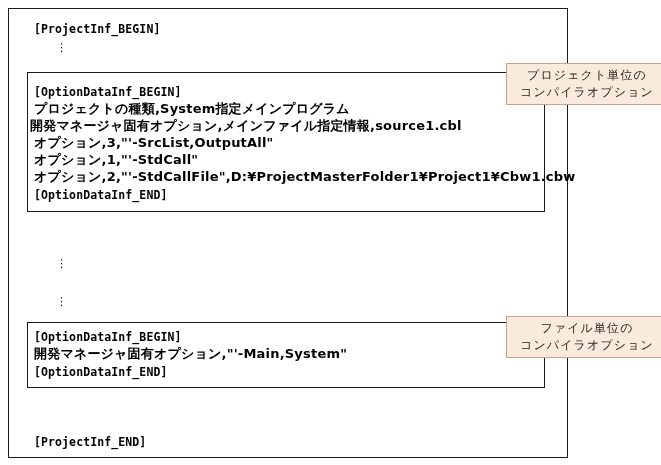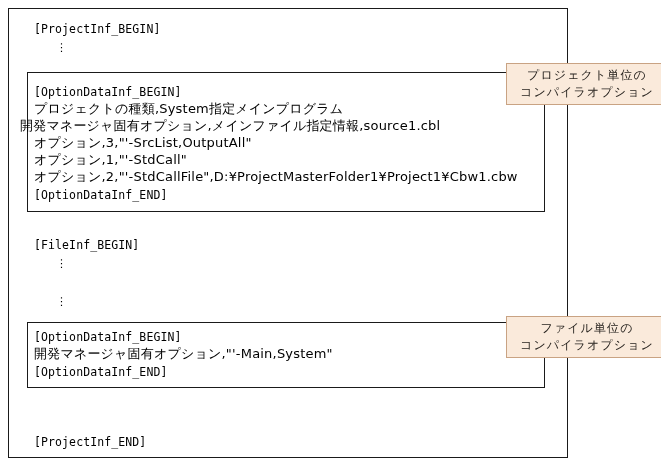--- a/index.html
+++ b/index.html
@@ -54,20 +54,21 @@
 
   
   .code-line {
     position: absolute;
     font-family: "DejaVu Sans Mono", "Liberation Mono", monospace;
     font-size: 11.5px;
     line-height: 14px;
     white-space: pre;
     color: #000000;
     letter-spacing: 0.1px;
+    font-weight: bold;
   }
   .code-line.jp {
     font-family: "DejaVu Sans", "Liberation Sans", sans-serif;
     font-size: 13px;
     letter-spacing: 0.2px;
   }
   .vdots {
     position: absolute;
     font-family: "DejaVu Sans Mono", "Liberation Mono", monospace;
     font-size: 11px;
@@ -114,27 +115,26 @@
 
   <div class="outer-frame"></div>
 
   <div class="code-line" style="left:34px; top:22px;">[ProjectInf_BEGIN]</div>
   <div class="vdots" style="left:56px; top:42px;">⋮</div>
 
   <div class="inner-box" id="inner-box-1"></div>
 
   <div class="code-line" style="left:34px; top:85px;">[OptionDataInf_BEGIN]</div>
   <div class="code-line jp" style="left:34px; top:102px;">プロジェクトの種類,System指定メインプログラム</div>
-  <div class="code-line jp" style="left:20px; top:119px;">開発マネージャ固有オプション,メインファイル指定情報,source1.cbl</div>
+  <div class="code-line jp" style="left:30px; top:119px;">開発マネージャ固有オプション,メインファイル指定情報,source1.cbl</div>
   <div class="code-line jp" style="left:34px; top:136px;">オプション,3,"'-SrcList,OutputAll"</div>
   <div class="code-line jp" style="left:34px; top:153px;">オプション,1,"'-StdCall"</div>
   <div class="code-line jp" style="left:34px; top:170px;">オプション,2,"'-StdCallFile",D:¥ProjectMasterFolder1¥Project1¥Cbw1.cbw</div>
   <div class="code-line" style="left:34px; top:188px;">[OptionDataInf_END]</div>
 
-  <div class="code-line" style="left:34px; top:238px;">[FileInf_BEGIN]</div>
   <div class="vdots" style="left:56px; top:258px;">⋮</div>
   <div class="vdots" style="left:56px; top:296px;">⋮</div>
 
   <div class="inner-box" id="inner-box-2"></div>
 
   <div class="code-line" style="left:34px; top:330px;">[OptionDataInf_BEGIN]</div>
   <div class="code-line jp" style="left:34px; top:347px;">開発マネージャ固有オプション,"'-Main,System"</div>
   <div class="code-line" style="left:34px; top:365px;">[OptionDataInf_END]</div>
 
 

